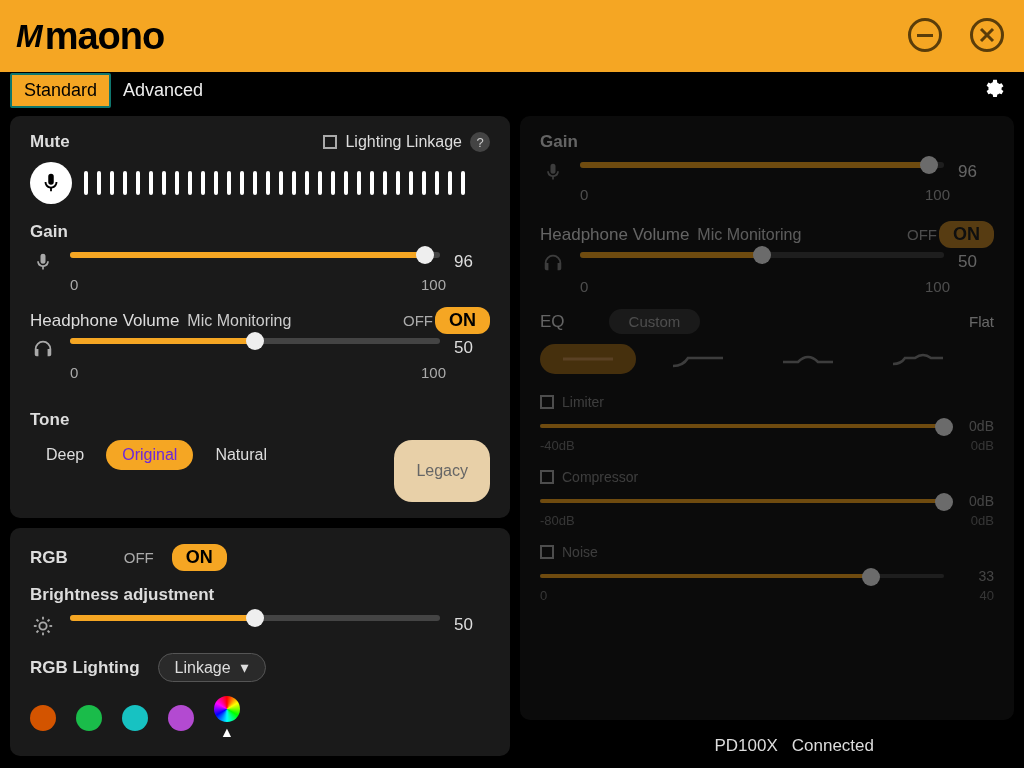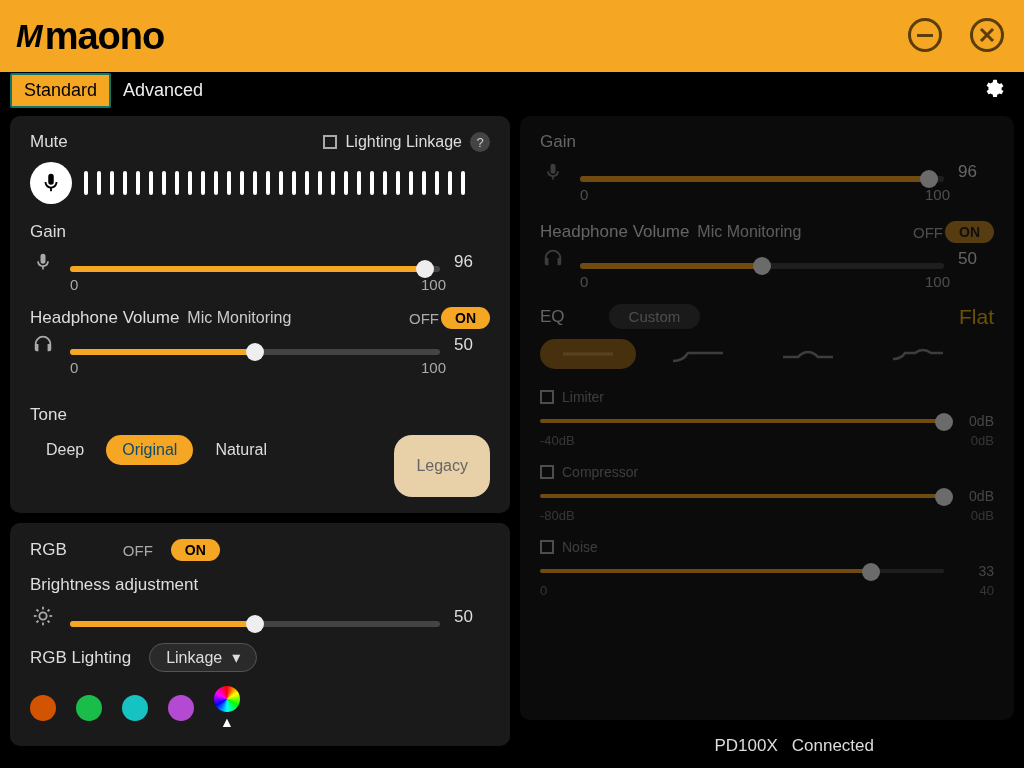--- a/index.html
+++ b/index.html
@@ -12,56 +12,56 @@
 .winbtn { width: 34px; height: 34px; border: 3px solid #5a3d0a; border-radius: 50%; display: flex; align-items: center; justify-content: center; cursor: pointer; color: #5a3d0a; font-size: 22px; font-weight: 700; }
 .tabbar { height: 36px; background: #000; display: flex; align-items: center; padding-left: 10px; position: relative; }
 .tab { padding: 5px 12px; color: #eee; font-size: 18px; cursor: pointer; }
 .tab.active { background: #f5a623; color: #000; border: 2px solid #0f766e; border-radius: 2px; }
 .gear { position: absolute; right: 20px; top: 6px; color: #fff; font-size: 22px; cursor: pointer; }
 .content { display: flex; gap: 10px; padding: 8px 10px; height: 620px; }
 .leftcol { width: 500px; display: flex; flex-direction: column; gap: 10px; }
 .rightcol { width: 494px; }
 .panel { background: #1a1a1a; border-radius: 10px; padding: 16px 20px; }
 .rightpanel { background: #1a1a1a; border-radius: 10px; padding: 16px 20px; height: 100%; opacity: 0.45; pointer-events: none; position: relative; }
-.label { color: #ddd; font-size: 17px; margin-bottom: 10px; }
+.label { color: #ddd; font-size: 17px; margin-bottom: 10px; font-weight: bold; }
 .row { display: flex; align-items: center; gap: 12px; }
 .muteicon { width: 42px; height: 42px; background: #fff; border-radius: 50%; display: flex; align-items: center; justify-content: center; }
 .ticks { display: flex; gap: 9px; }
 .tick { width: 4px; height: 24px; background: #fff; border-radius: 2px; }
 .linkage { position: absolute; right: 20px; top: 16px; display: flex; align-items: center; gap: 8px; color: #ddd; font-size: 16px; font-weight: 500; }
 .help { width: 20px; height: 20px; background: #444; border-radius: 50%; display: flex; align-items: center; justify-content: center; font-size: 13px; color: #ccc; }
 .checkbox { width: 14px; height: 14px; border: 2px solid #aaa; }
-.slider-row { display: flex; align-items: flex-end; gap: 14px; margin-top: 4px; }
+.slider-row { display: flex; align-items: flex-start; gap: 14px; margin-top: 4px; }
 .slider-icon { width: 26px; color: #aaa; font-size: 20px; display: flex; justify-content: center; }
 .slider-track { position: relative; height: 6px; background: #444; border-radius: 3px; flex: 1; }
 .slider-fill { position: absolute; height: 100%; background: #f5a623; border-radius: 3px; }
 .slider-thumb { position: absolute; width: 18px; height: 18px; background: #eee; border-radius: 50%; top: -6px; transform: translateX(-50%); }
 .slider-val { color: #ddd; font-size: 17px; width: 36px; }
 .slider-labels { display: flex; justify-content: space-between; color: #aaa; font-size: 15px; margin-top: 4px; padding-left: 40px; padding-right: 44px; }
 .hvrow { display: flex; align-items: center; gap: 2px; color: #ddd; font-size: 17px; }
 .toggle-off { color: #aaa; font-size: 15px; }
-.toggle-badge { background: #f5a623; color: #000; font-size: 14px; font-weight: 600; padding: 3px 14px; border-radius: 12px; }
+.toggle-badge { background: #f5a623; color: #000; font-size: 18px; font-weight: 600; padding: 3px 14px; border-radius: 12px; }
 .toggle-badge.adv-on { background: #c28629; color:#222; }
 .tonerow { display: flex; gap: 6px; align-items: flex-start; margin-top: 10px; }
 .tonebtn { padding: 6px 16px; color: #ddd; font-size: 16px; border-radius: 16px; cursor: pointer; }
-.tonebtn.active { background: #f5a623; color: #0c4a6e; }
+.tonebtn.active { background: #f5a623; color: #6d28d9; }
 .legacy { background: #e8d0a8; color: #666; padding: 22px 22px; border-radius: 18px; margin-left: auto; font-size: 16px; }
 .rgbrow { display: flex; align-items: center; gap: 18px; }
 .select { background: #2a2a2a; border: 1px solid #555; border-radius: 18px; padding: 4px 16px; color: #ddd; font-size: 16px; display: flex; align-items: center; gap: 10px; cursor: pointer; }
 .colorrow { display: flex; gap: 20px; margin-top: 14px; align-items: center; }
 .swatch { width: 26px; height: 26px; border-radius: 50%; cursor: pointer; }
 .rainbow { background: conic-gradient(red, yellow, lime, cyan, blue, magenta, red); position: relative; }
 .arrow-up { color: #fff; font-size: 14px; }
 .section { margin-bottom: 18px; }
 .mon { font-size: 16px; color: #ccc; margin-left: 6px; }
 .eqrow { display: flex; gap: 14px; align-items: center; }
 .eqbtn { width: 96px; height: 30px; border-radius: 16px; display: flex; align-items: center; justify-content: center; }
 .eqbtn.active { background: #9c6a1e; }
 .custombtn { background: #3a3a3a; color: #aaa; padding: 4px 20px; border-radius: 16px; font-size: 15px; }
-.flat { color: #eab308; font-size: 21px; margin-left: auto; }
+.flat { color: #e5e5e5; font-size: 15px; margin-left: auto; }
 .advslider { display:flex; align-items:center; gap:10px; margin-top:8px; }
 .advslider .slider-track { flex:1; height:4px; }
 .advlabel { color:#888; font-size:14px; display:flex; align-items:center; gap:8px; }
 .advval { color:#999; font-size:14px; width:40px; text-align:right; }
 .advrange { display:flex; justify-content:space-between; color:#777; font-size:13px; margin-top:4px; }
 .statusbar { position: absolute; bottom: 12px; right: 150px; color: #ddd; font-size: 17px; display: flex; gap: 14px; }
 .top-panel { position: relative; }
 svg { display: block; }
 </style>
 </head>

